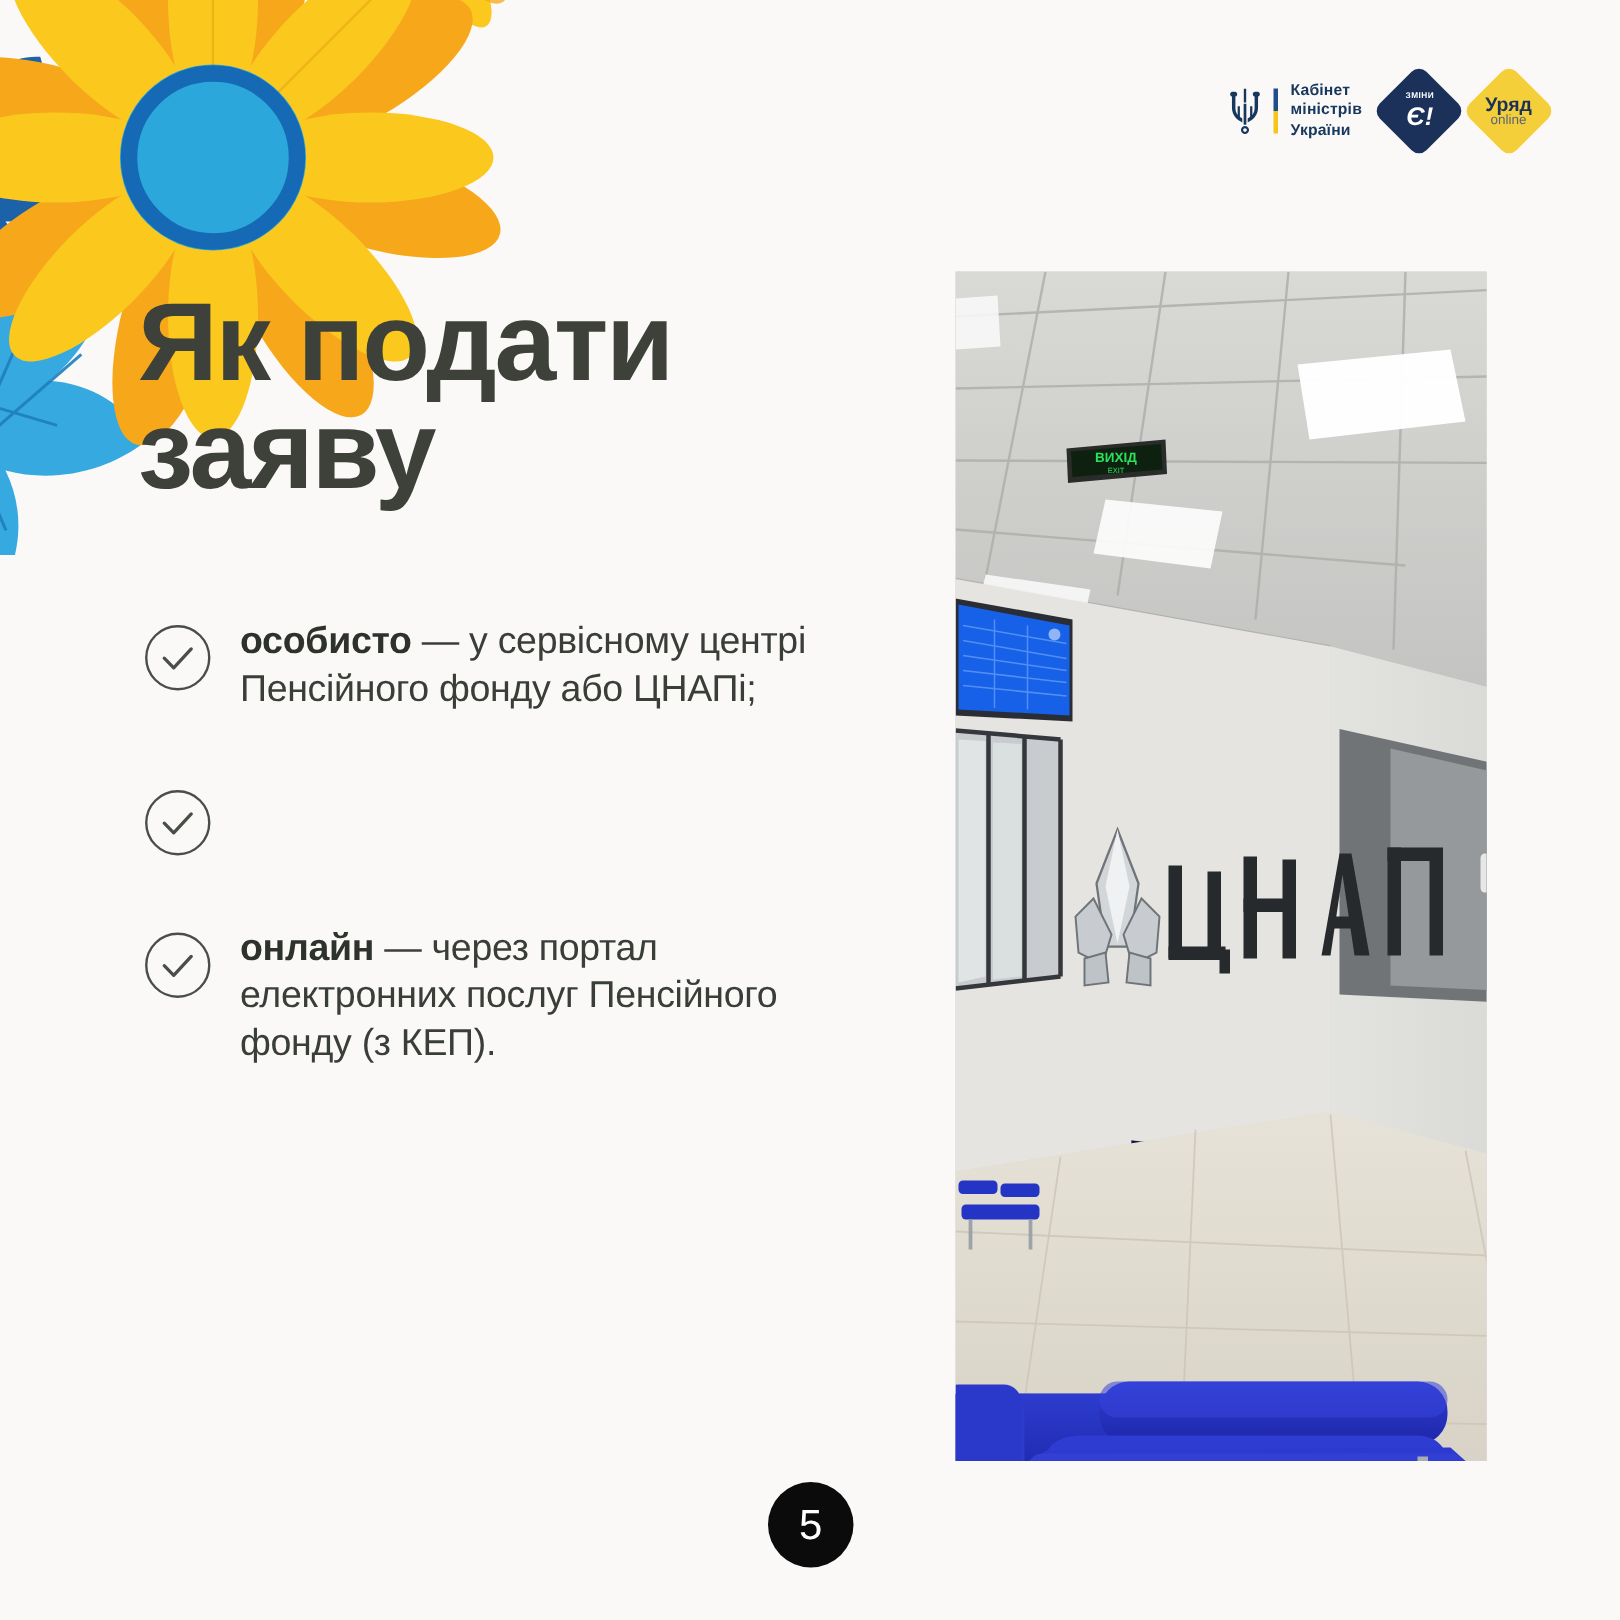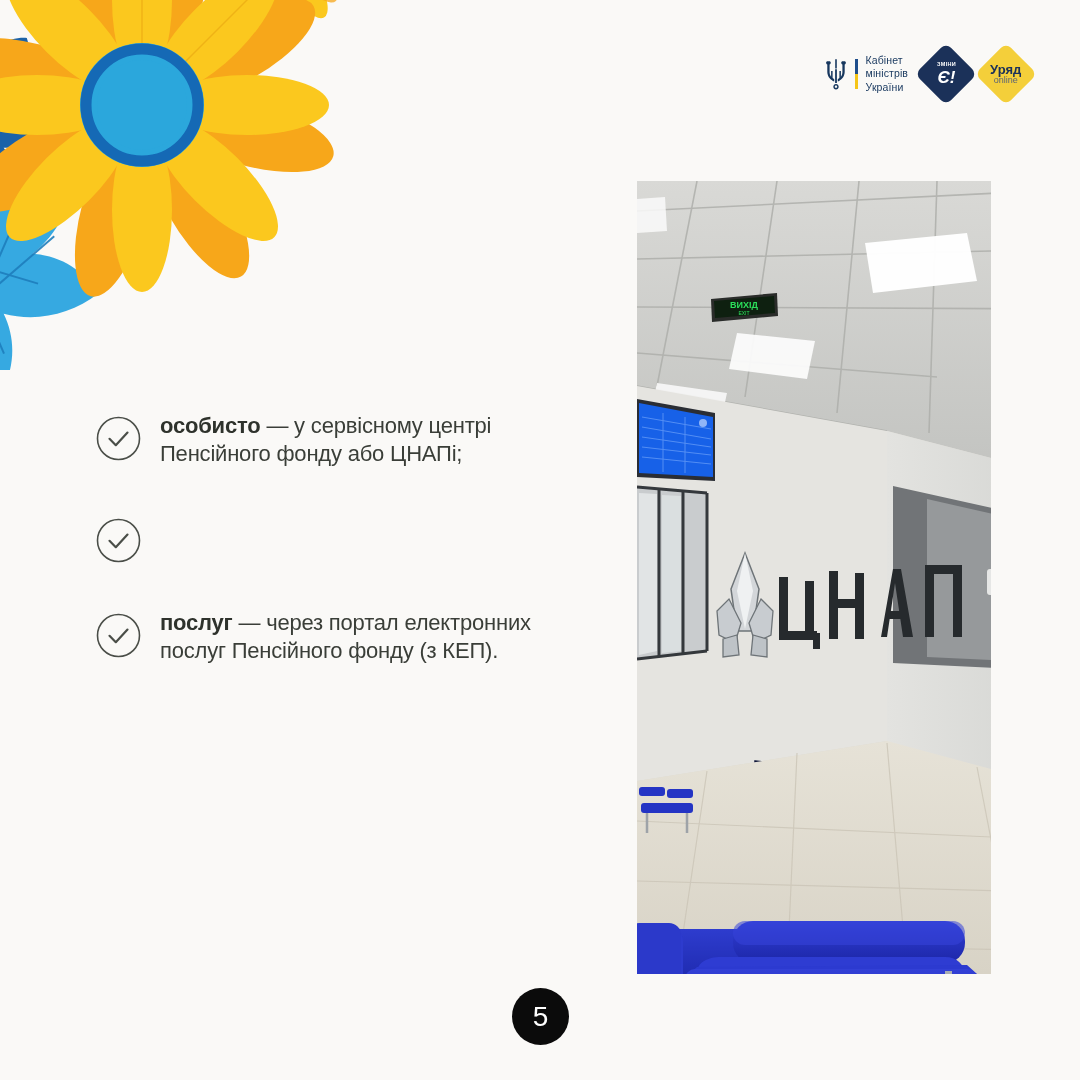--- a/index.html
+++ b/index.html
@@ -48,21 +48,21 @@
     gap: 8px;
   }
   .gov-trident { display: block; }
   .gov-divider {
     width: 3px;
     height: 30px;
     background: linear-gradient(#1F4E8C 0 50%, #F5C518 50% 100%);
   }
   .gov-text {
     font-size: 10.5px;
-    font-weight: normal;
+    font-weight: bold;
     line-height: 1.24;
     color: #17375E;
     letter-spacing: .1px;
     white-space: pre-line;
   }
   .diamond {
     width: 44px;
     height: 44px;
     transform: rotate(45deg);
     border-radius: 7px;
@@ -132,21 +132,21 @@
     gap: 19px;
     margin-bottom: 46px;
   }
   .check-circle {
     flex: 0 0 auto;
     width: 45px;
     height: 45px;
     margin-top: 4px;
   }
   .bullet-text {
-    font-size: 22px;
+    font-size: 25px;
     line-height: 1.27;
     color: #3A3E38;
     letter-spacing: -0.2px;
   }
   .bullet-text b {
     font-weight: bold;
     color: #2E322C;
   }
 
   
@@ -379,20 +379,22 @@
     </div>
 
     <div class="diamond dm-yellow">
       <div class="diamond-inner">
         <span class="uryad-big">Уряд</span>
         <span class="uryad-small">online</span>
       </div>
     </div>
   </div>
 
+  <div class="title">Як подати
+заяву</div>
 
   <div class="bullets">
 
     <div class="bullet">
       <svg class="check-circle" viewBox="0 0 45 45">
         <circle cx="22.5" cy="22.5" r="21" fill="none" stroke="#4A4E48" stroke-width="1.6"></circle>
         <path d="M13.5 22.8 L19.8 29.2 L31.5 16.6" fill="none" stroke="#4A4E48" stroke-width="2.2" stroke-linecap="round" stroke-linejoin="round"></path>
       </svg>
       <div class="bullet-text">
         <b>особисто</b><span> — у сервісному центрі Пенсійного фонду або ЦНАПі;</span>
@@ -405,21 +407,21 @@
         <path d="M13.5 22.8 L19.8 29.2 L31.5 16.6" fill="none" stroke="#4A4E48" stroke-width="2.2" stroke-linecap="round" stroke-linejoin="round"></path>
       </svg>
     </div>
 
     <div class="bullet">
       <svg class="check-circle" viewBox="0 0 45 45">
         <circle cx="22.5" cy="22.5" r="21" fill="none" stroke="#4A4E48" stroke-width="1.6"></circle>
         <path d="M13.5 22.8 L19.8 29.2 L31.5 16.6" fill="none" stroke="#4A4E48" stroke-width="2.2" stroke-linecap="round" stroke-linejoin="round"></path>
       </svg>
       <div class="bullet-text">
-        <b>послуг</b><span> — через портал електронних послуг Пенсійного фонду (з КЕП).</span>
+        <b>онлайн</b><span> — через портал електронних послуг Пенсійного фонду (з КЕП).</span>
       </div>
     </div>
   </div>
 
   <div class="page-badge">5</div>
 
   <div class="photo">
     <svg width="443" height="793" viewBox="0 0 443 793">
       <defs>
         <linearGradient id="ceilGrad" x1="0" y1="0" x2="0" y2="1">

